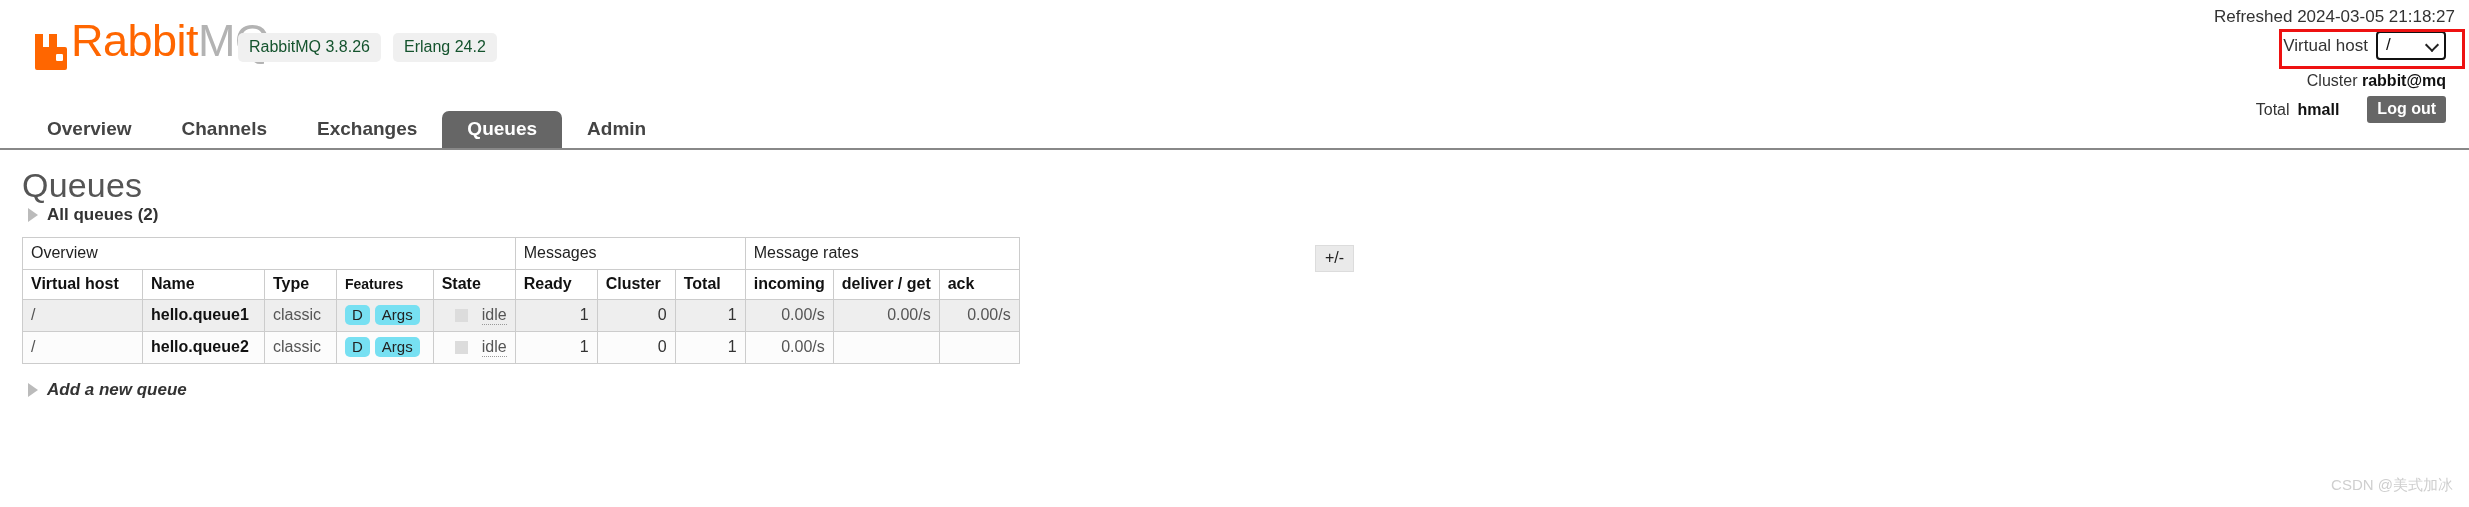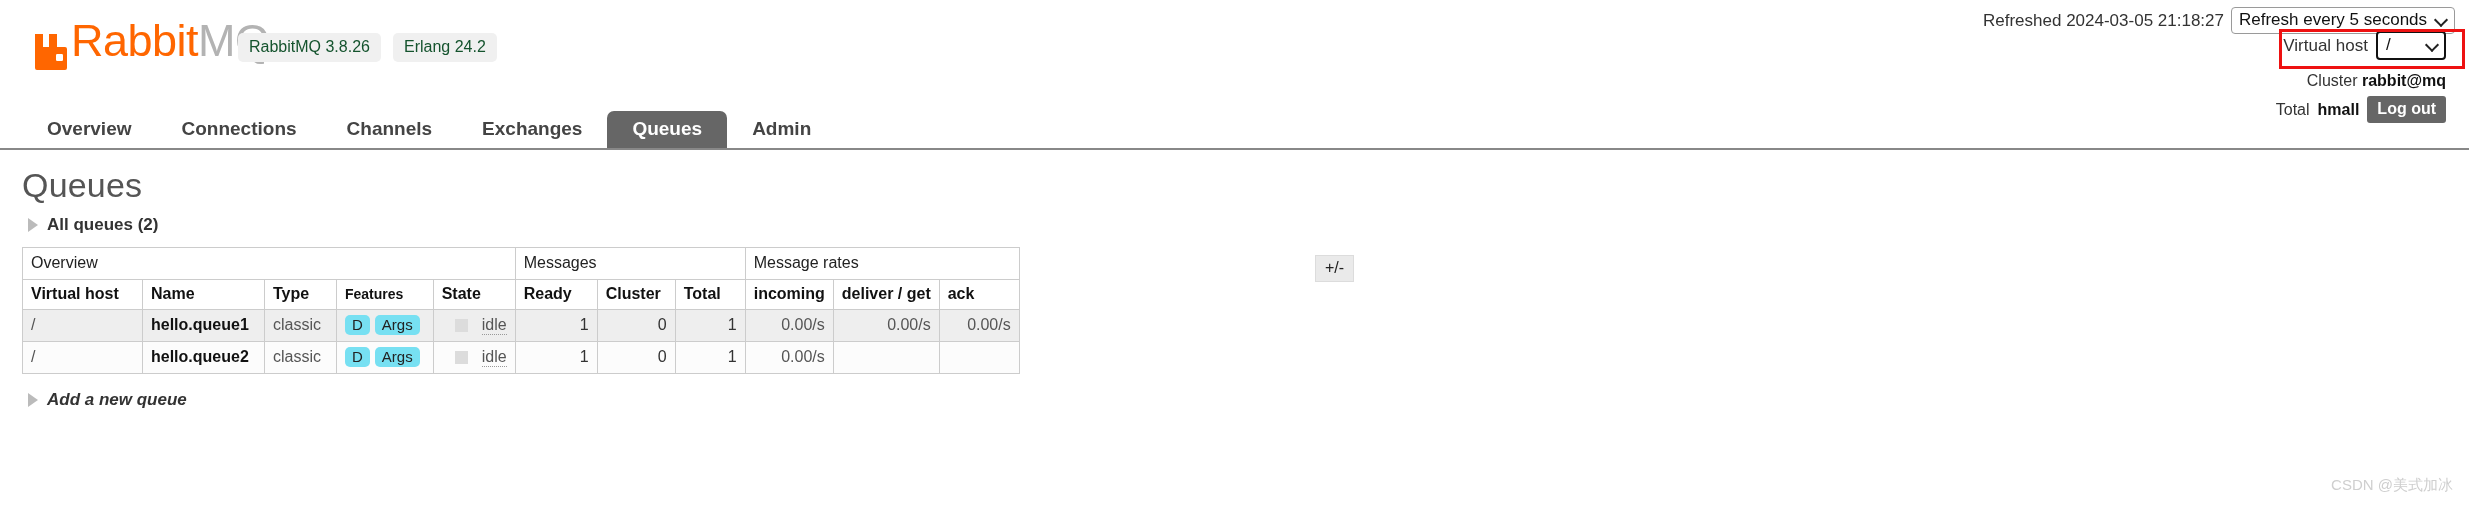--- a/index.html
+++ b/index.html
@@ -86,20 +86,21 @@
     display: flex; align-items: center; gap: 8px;
     font-size: 16px; color: #333; white-space: nowrap;
   }
   #user-row b { color: #111; }
   #logout-btn {
     background: #666; color: #fff; border: none;
     font-family: "Liberation Sans", sans-serif;
     font-size: 16px; font-weight: bold;
     padding: 4px 10px 5px 10px; border-radius: 3px;
     cursor: pointer;
+    margin-left: 20px;
   }
 
   
   #nav {
     position: absolute; left: 0; top: 113px; right: 0;
     height: 37px;
     border-bottom: 2px solid #888;
     padding-left: 22px;
     display: flex; align-items: flex-end; gap: 0;
   }
@@ -113,21 +114,21 @@
 
   
   #content { position: absolute; left: 0; top: 152px; right: 0; }
   #page-title {
     font-size: 34px; color: #555; font-weight: 400;
     margin: 0; padding: 14px 0 0 22px; letter-spacing: 0.2px;
   }
 
   .toggle-row {
     display: flex; align-items: center; gap: 9px;
-    padding-left: 28px; margin-top: 10px;
+    padding-left: 28px; 
     font-size: 17px; font-weight: bold; color: #333;
     cursor: pointer;
   }
   .tri {
     width: 0; height: 0;
     border-left: 10px solid #bbb;
     border-top: 7px solid transparent;
     border-bottom: 7px solid transparent;
   }
 
@@ -218,25 +219,20 @@
       </span>
     </div>
 
     <div id="versions">
       <span class="version-badge">RabbitMQ 3.8.26</span>
       <span class="version-badge">Erlang 24.2</span>
     </div>
 
     <div id="refresh-row">
       <span id="refreshed-text">Refreshed 2024-03-05 21:18:27</span>
-      <span class="select-wrap">
-        <select class="ui-select" id="refresh-select">
-          <option>Refresh every 5 seconds</option>
-        </select>
-      </span>
     </div>
 
     <div id="vhost-row">
       <span id="vhost-label">Virtual host</span>
       <span class="select-wrap">
         <select class="ui-select" id="vhost-select">
           <option>/</option>
         </select>
       </span>
     </div>
@@ -250,21 +246,20 @@
 
     <div id="user-row">
       <span>Total</span>
       <b>hmall</b>
       <button id="logout-btn">Log out</button>
     </div>
   </div>
 
   <div id="nav">
     <div class="nav-item">Overview</div>
-    <div class="nav-item">Connections</div>
     <div class="nav-item">Channels</div>
     <div class="nav-item">Exchanges</div>
     <div class="nav-item active">Queues</div>
     <div class="nav-item">Admin</div>
   </div>
 
   <div id="content">
     <h1 id="page-title">Queues</h1>
 
     <div class="toggle-row">

